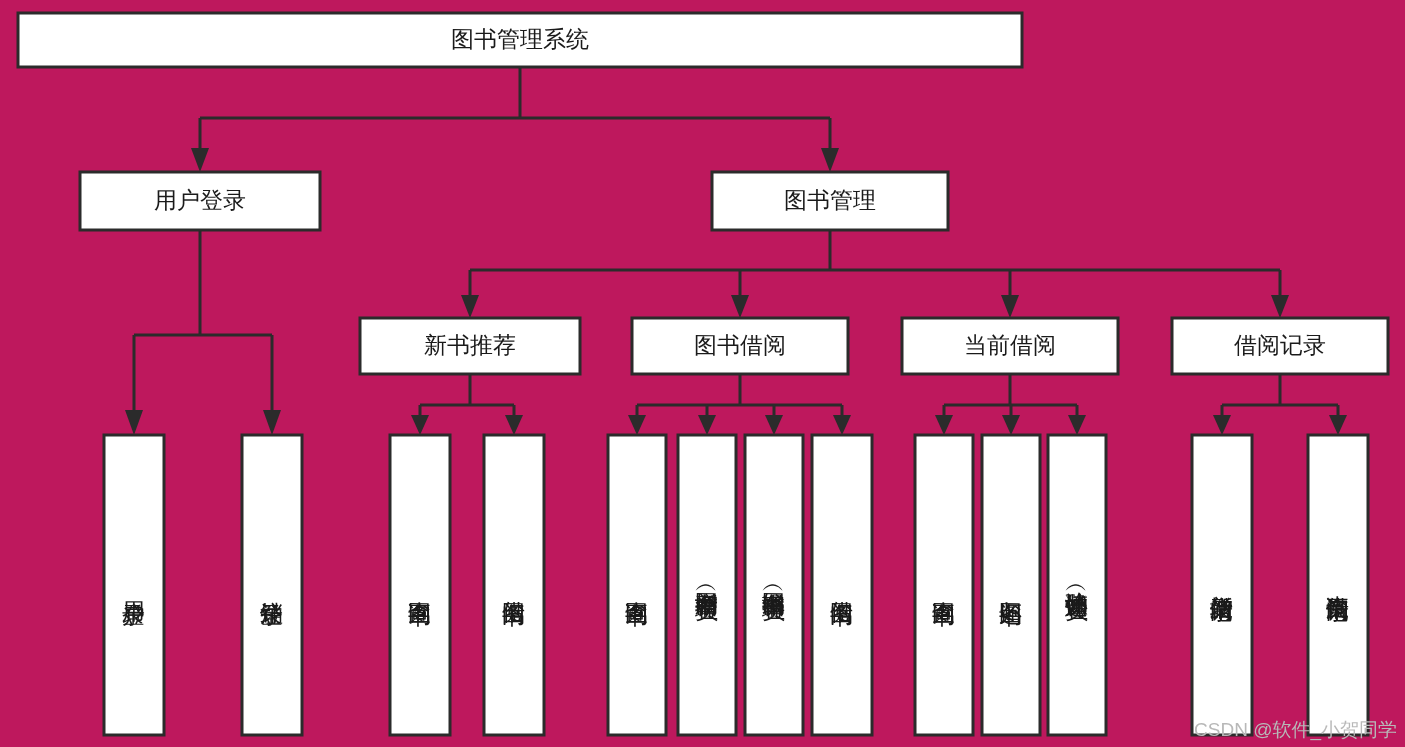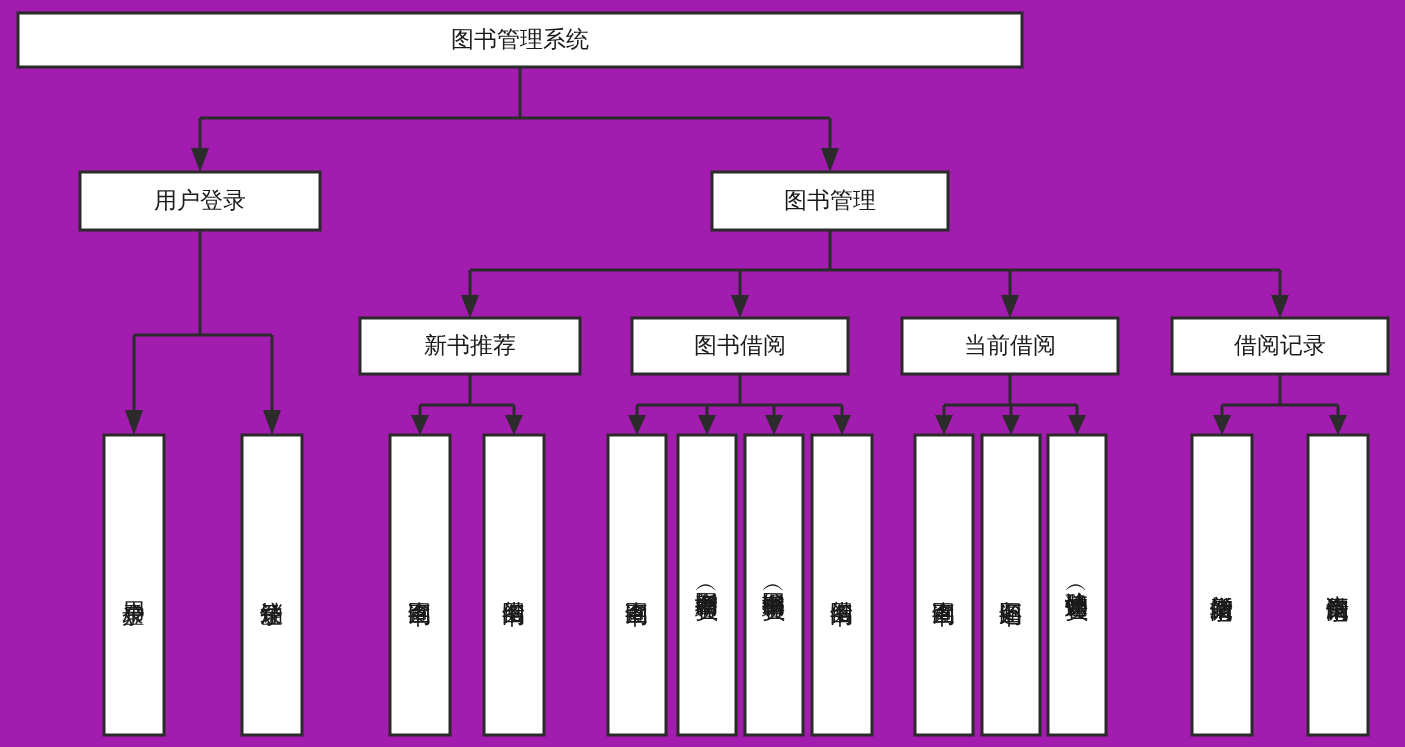--- a/index.html
+++ b/index.html
@@ -10,21 +10,21 @@
   body {
     width: 1405px;
     height: 747px;
     font-family: "Liberation Sans", "DejaVu Sans", sans-serif;
     overflow: hidden;
   }
   #diagram-root {
     position: relative;
     width: 1405px;
     height: 747px;
-    background: #a21caf;
+    background: #be185d;
   }
   svg#flow {
     position: absolute;
     left: 0;
     top: 0;
     width: 1405px;
     height: 747px;
   }
   .node-rect {
     fill: #ffffff;
@@ -211,14 +211,15 @@
       <text class="node-label-v" x="842" y="585">借阅图书</text>
       <text class="node-label-v" x="944" y="585">查询图书</text>
       <text class="node-label-v" x="1011" y="585">归还图书</text>
       <text class="node-label-v" x="1077" y="578">确认归还（管理员）</text>
       <text class="node-label-v" x="1222" y="580">新增借阅记录</text>
       <text class="node-label-v" x="1338" y="580">查询借阅记录</text>
     </g>
 
   </svg>
 
+  <div class="watermark">CSDN @软件_小贺同学</div>
 
 </div>
 
 </body></html>

